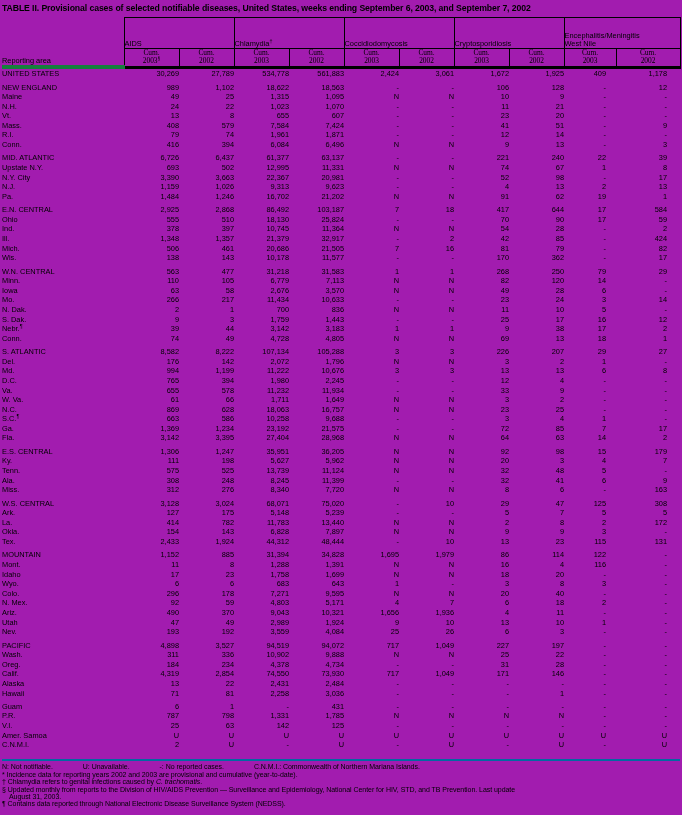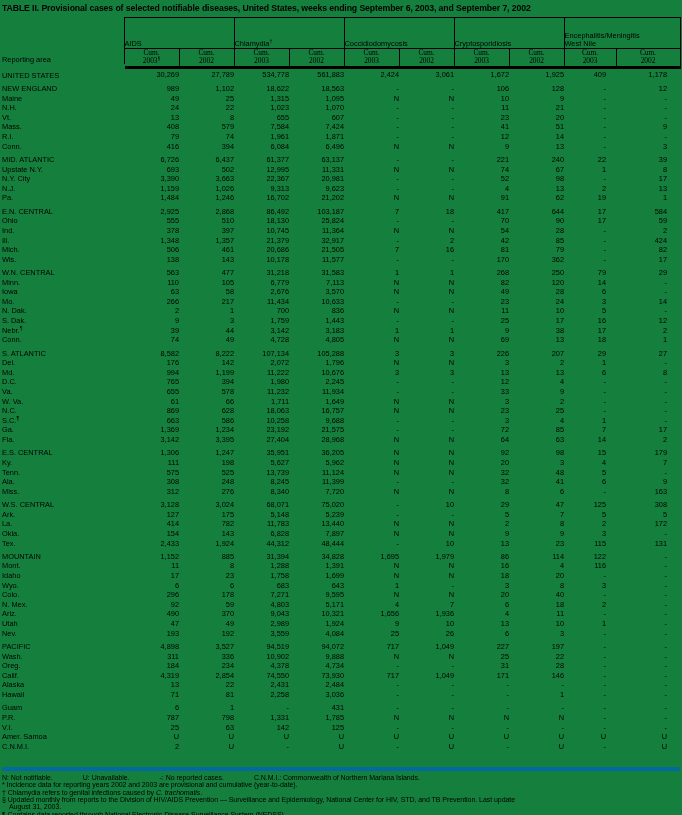--- a/index.html
+++ b/index.html
@@ -1,42 +1,42 @@
 <!DOCTYPE html>
 <html><head>
 <meta charset="utf-8">
 <style>
   html,body{margin:0;padding:0;background:#fff;}
   .page{
     width:682px;height:815px;box-sizing:border-box;
-    padding:3px 2px 0 2px;background:#15803d;color:#000;
+    padding:3px 2px 0 2px;background:#a21caf;color:#000;
     font-family:"Liberation Sans",sans-serif;overflow:hidden;position:relative;
   }
   .title{font-size:8.7px;font-weight:bold;line-height:10.2px;letter-spacing:-0.1px;}
   table.nt{border-collapse:collapse;table-layout:fixed;width:678px;margin-top:4px;}
   table.nt th,table.nt td{padding:0;font-weight:normal;white-space:nowrap;overflow:hidden;}
   .th-area{
-    border-bottom:7px solid #15803d;text-align:left;vertical-align:bottom;
+    border-bottom:4px solid #15803d;text-align:left;vertical-align:bottom;
     font-size:7.4px;padding-left:1px;padding-bottom:2px;
   }
   .th-group{
     border:1px solid #000;vertical-align:bottom;text-align:left;
     font-size:7.4px;line-height:8.2px;height:30px;padding:1px 0 1px 0;
   }
   .th-sub{
     border:1px solid #000;border-bottom:3px solid #000;text-align:center;
     font-size:7.4px;line-height:8.2px;padding:1.5px 0 2px 0;font-family:Liberation Serif, serif;
   }
   tbody td{font-size:7.4px;line-height:9.6px;}
   td.area{text-align:left;padding-left:1px;}
   td.num{text-align:right;padding-right:14px;}
   tbody td:nth-child(10){padding-right:10px;}
   tbody td:nth-child(11){padding-right:13px;}
   tr.gap td{padding-top:3.8px;}
-  tbody tr:last-child td{border-bottom:4px solid #0369a1;padding-bottom:16px;}
+  tbody tr:last-child td{border-bottom:2px solid #0369a1;padding-bottom:9px;}
   sup{font-size:5.4px;vertical-align:super;line-height:0;}
   .foot{margin-top:2.5px;font-size:7px;line-height:7.4px;letter-spacing:-0.05px;}
   .legend span{margin-right:30px;}
   .legend span:last-child{margin-right:0;}
   .note{padding-left:7px;text-indent:-7px;}
   .note i{font-style:italic;}
 </style>
 </head>
 <body>
 

